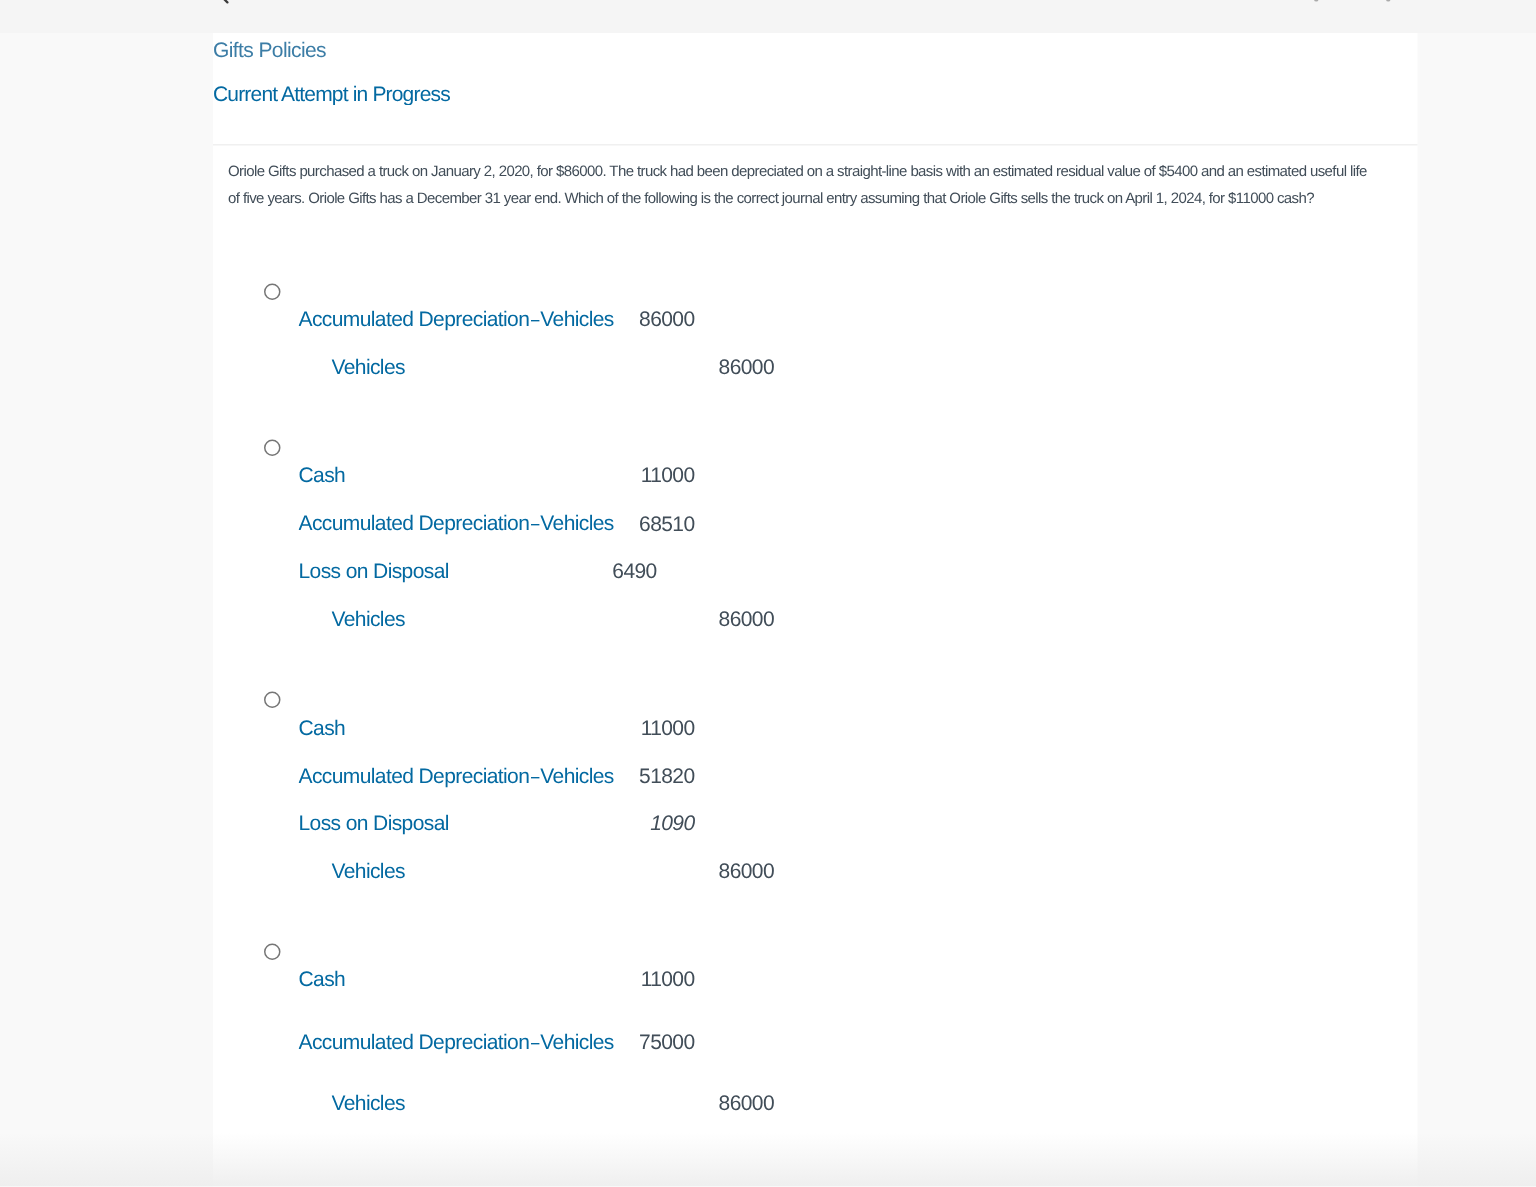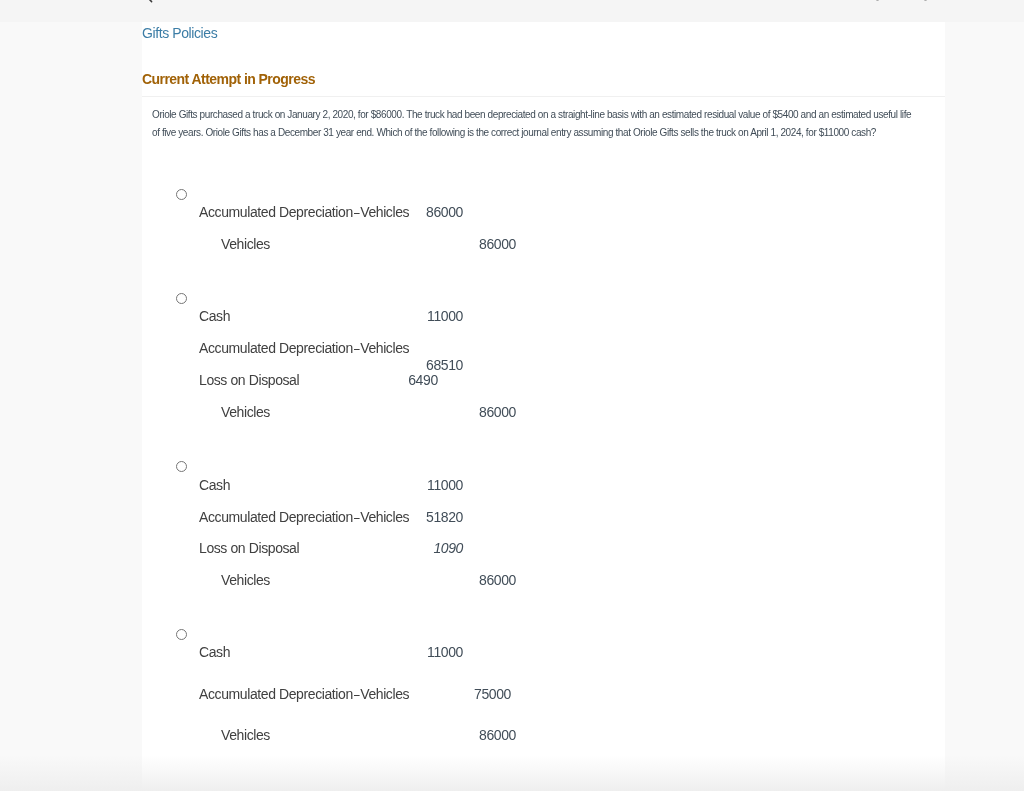--- a/index.html
+++ b/index.html
@@ -13,32 +13,32 @@
   
   .topbar{position:absolute;left:0;top:0;width:1024px;height:22px;background:#f5f5f5;box-sizing:border-box;overflow:hidden;}
   .searchglass{position:absolute;left:139.4px;top:-10.9px;width:14px;height:14px;}
   .tbstub{position:absolute;top:-3px;width:3.6px;height:4px;border-radius:1.6px;background:#aaaaaa;}
 
   
   .card{position:absolute;left:142px;top:22px;width:803px;background:#ffffff;height:769px;}
 
   .viewlink{position:absolute;left:0px;top:3px;color:#3c7da6;font-size:14px;
             line-height:16px;text-decoration:none;cursor:pointer;}
-  .heading{position:absolute;left:0px;top:49px;color:#a16207;font-size:14px;
-           font-weight:bold;line-height:16px;letter-spacing:-0.55px;}
+  .heading{position:absolute;left:0px;top:32px;color:#0369a1;font-size:14px;
+           font-weight:normal;line-height:16px;letter-spacing:-0.55px;}
   .divider{position:absolute;left:0px;top:74px;width:803px;height:1px;background:#f0f0f0;}
 
   .qtext{position:absolute;left:10px;top:84px;width:760px;color:#414d58;
          font-size:10px;line-height:18.05px;}
 
   .options{position:absolute;left:0;top:0;width:803px;}
   .option{position:absolute;left:0;width:803px;}
   .radio{position:absolute;width:11px;height:11px;border:1px solid #767676;border-radius:50%;
          background:#fff;box-sizing:border-box;cursor:pointer;}
-  .acct{position:absolute;left:0;color:#404040;font-size:14px;line-height:18px;white-space:nowrap;}
+  .acct{position:absolute;left:0;color:#0369a1;font-size:14px;line-height:18px;white-space:nowrap;}
   
   .ndash{display:inline-block;transform:scaleX(0.72);transform-origin:center;margin:0 -0.2px 0 0.2px;}
   .debit{position:absolute;width:80px;text-align:right;color:#414d58;font-size:14px;line-height:18px;}
   .credit{position:absolute;width:80px;text-align:right;color:#414d58;font-size:14px;line-height:18px;}
 
   .bottomfade{position:absolute;left:0;bottom:0;width:1024px;height:36px;
      background:linear-gradient(to bottom, rgba(236,236,236,0) 0%, rgba(236,236,236,0.45) 55%, rgba(238,238,238,0.97) 100%);}
 </style>
 </head>
 <body>
@@ -66,21 +66,21 @@
           <div class="acct" style="left: 79px; top: 212.9px;">Vehicles</div>
           <div class="debit" style="left: 240.7px; width: 80px; top: 212.9px;"></div>
           <div class="credit" style="left: 293.5px; width: 80px; top: 212.9px;">86000</div>
         </div>
         <div class="option">
           <span class="radio" style="left: 34px; top: 271.2px;"></span>
           <div class="acct" style="left: 57px; top: 285.4px;">Cash</div>
           <div class="debit" style="left: 240.7px; width: 80px; top: 285.4px;">11000</div>
           <div class="credit" style="left: 293.5px; width: 80px; top: 285.4px;"></div>
           <div class="acct" style="left: 57px; top: 317.3px;">Accumulated Depreciation<span class="ndash">–</span>Vehicles</div>
-          <div class="debit" style="left: 240.7px; width: 80px; top: 334px;">68510</div>
+          <div class="debit" style="left: 240.7px; width: 80px; top: 318px;">68510</div>
           <div class="credit" style="left: 293.5px; width: 80px; top: 317.3px;"></div>
           <div class="acct" style="left: 57px; top: 349.4px;">Loss on Disposal</div>
           <div class="debit" style="left: 240.7px; width: 80px; top: 349.4px; text-align: center;">6490</div>
           <div class="credit" style="left: 293.5px; width: 80px; top: 349.4px;"></div>
           <div class="acct" style="left: 79px; top: 381.2px;">Vehicles</div>
           <div class="debit" style="left: 240.7px; width: 80px; top: 381.2px;"></div>
           <div class="credit" style="left: 293.5px; width: 80px; top: 381.2px;">86000</div>
         </div>
         <div class="option">
           <span class="radio" style="left: 34px; top: 439.3px;"></span>
@@ -96,21 +96,21 @@
           <div class="acct" style="left: 79px; top: 549.3px;">Vehicles</div>
           <div class="debit" style="left: 240.7px; width: 80px; top: 549.3px;"></div>
           <div class="credit" style="left: 293.5px; width: 80px; top: 549.3px;">86000</div>
         </div>
         <div class="option">
           <span class="radio" style="left: 34px; top: 607.4px;"></span>
           <div class="acct" style="left: 57px; top: 620.9px;">Cash</div>
           <div class="debit" style="left: 240.7px; width: 80px; top: 620.9px;">11000</div>
           <div class="credit" style="left: 293.5px; width: 80px; top: 620.9px;"></div>
           <div class="acct" style="left: 57px; top: 662.6px;">Accumulated Depreciation<span class="ndash">–</span>Vehicles</div>
-          <div class="debit" style="left: 240.7px; width: 80px; top: 662.6px; padding-left: 48px;">75000</div>
+          <div class="debit" style="left: 240.7px; width: 80px; top: 662.6px;">75000</div>
           <div class="credit" style="left: 293.5px; width: 80px; top: 662.6px;"></div>
           <div class="acct" style="left: 79px; top: 703.5px;">Vehicles</div>
           <div class="debit" style="left: 240.7px; width: 80px; top: 703.5px;"></div>
           <div class="credit" style="left: 293.5px; width: 80px; top: 703.5px;">86000</div>
         </div>
       </div>
   </div>
   <div class="bottomfade"></div>
 </div>
 

